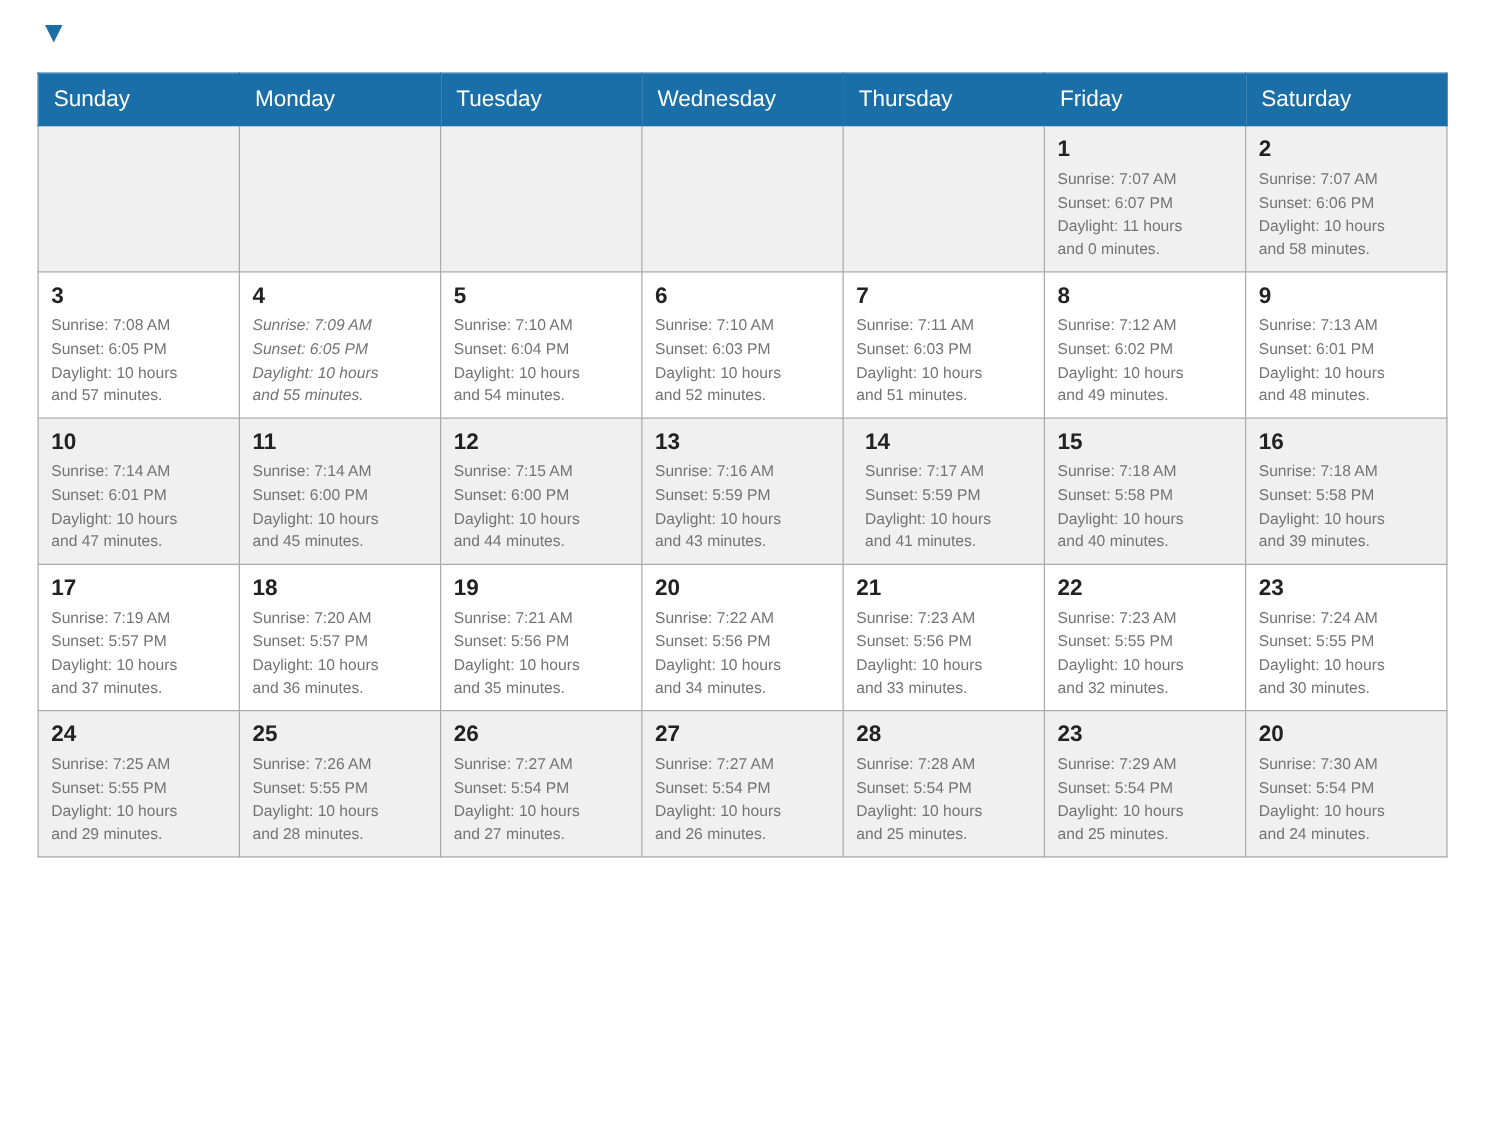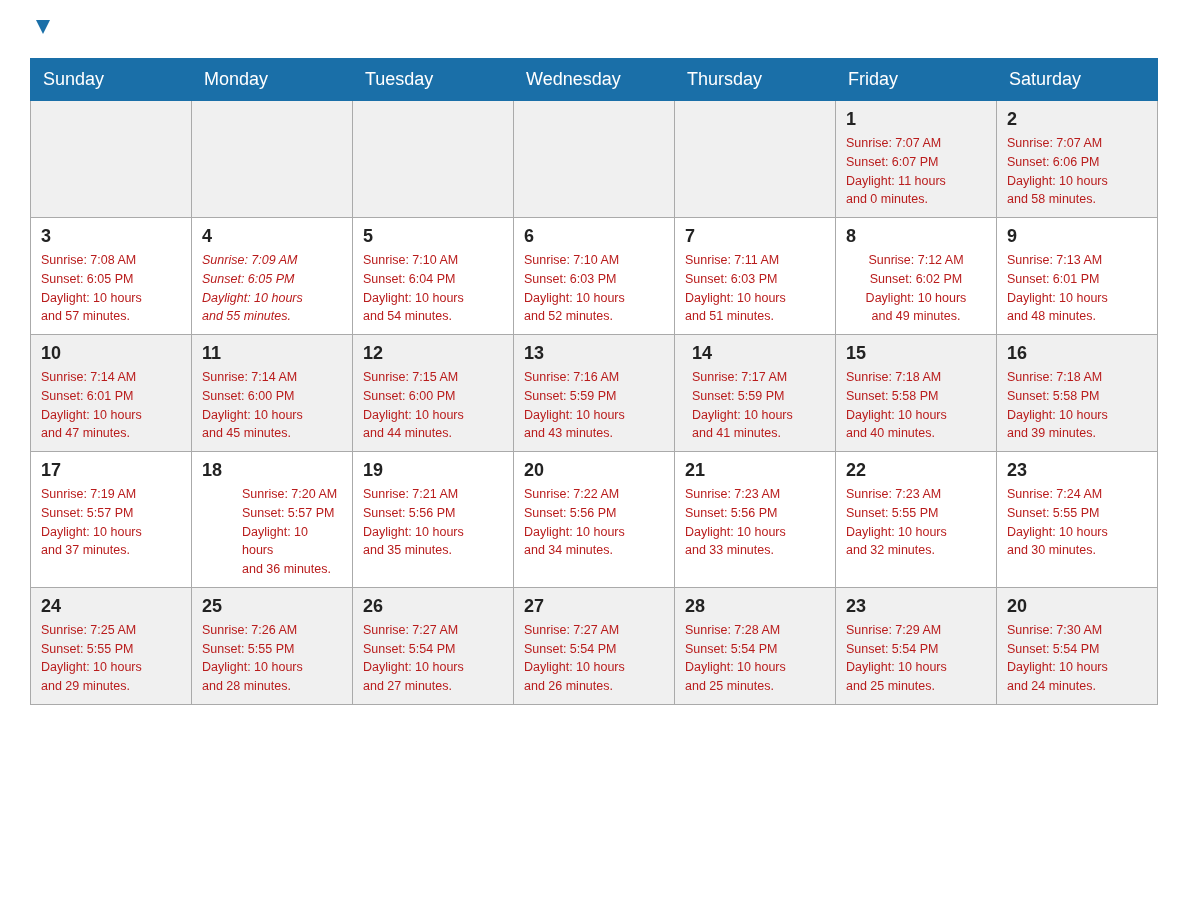--- a/index.html
+++ b/index.html
@@ -79,21 +79,21 @@
     }
     .day-number {
       font-size: 18px;
       font-weight: bold;
       color: #222;
       display: block;
       margin-bottom: 4px;
     }
     .day-info {
       font-size: 12.5px;
-      color: #b91c1c;
+      color: #737373;
       line-height: 1.5;
     }
   </style>
 </head>
 <body>
 
 <div class="header">
   <div class="logo">
     <div style="display:flex; align-items:center;">
       <span class="logo-general"></span>
@@ -174,21 +174,21 @@
         </td>
         <td style="background-color: rgb(255, 255, 255);">
           <span class="day-number">7</span>
           <div class="day-info" style="white-space: pre-line;">Sunrise: 7:11 AM
 Sunset: 6:03 PM
 Daylight: 10 hours
 and 51 minutes.</div>
         </td>
         <td style="background-color: rgb(255, 255, 255);">
           <span class="day-number">8</span>
-          <div class="day-info" style="white-space: pre-line; text-align: center;">Sunrise: 7:12 AM
+          <div class="day-info" style="white-space: pre-line;">Sunrise: 7:12 AM
 Sunset: 6:02 PM
 Daylight: 10 hours
 and 49 minutes.</div>
         </td>
         <td style="background-color: rgb(255, 255, 255);">
           <span class="day-number">9</span>
           <div class="day-info" style="white-space: pre-line;">Sunrise: 7:13 AM
 Sunset: 6:01 PM
 Daylight: 10 hours
 and 48 minutes.</div>
@@ -248,21 +248,21 @@
       <tr>
         <td style="background-color: rgb(255, 255, 255);">
           <span class="day-number">17</span>
           <div class="day-info" style="white-space: pre-line;">Sunrise: 7:19 AM
 Sunset: 5:57 PM
 Daylight: 10 hours
 and 37 minutes.</div>
         </td>
         <td style="background-color: rgb(255, 255, 255);">
           <span class="day-number">18</span>
-          <div class="day-info" style="white-space: pre-line; margin-left: 40px;">Sunrise: 7:20 AM
+          <div class="day-info" style="white-space: pre-line;">Sunrise: 7:20 AM
 Sunset: 5:57 PM
 Daylight: 10 hours
 and 36 minutes.</div>
         </td>
         <td style="background-color: rgb(255, 255, 255);">
           <span class="day-number">19</span>
           <div class="day-info" style="white-space: pre-line;">Sunrise: 7:21 AM
 Sunset: 5:56 PM
 Daylight: 10 hours
 and 35 minutes.</div>

